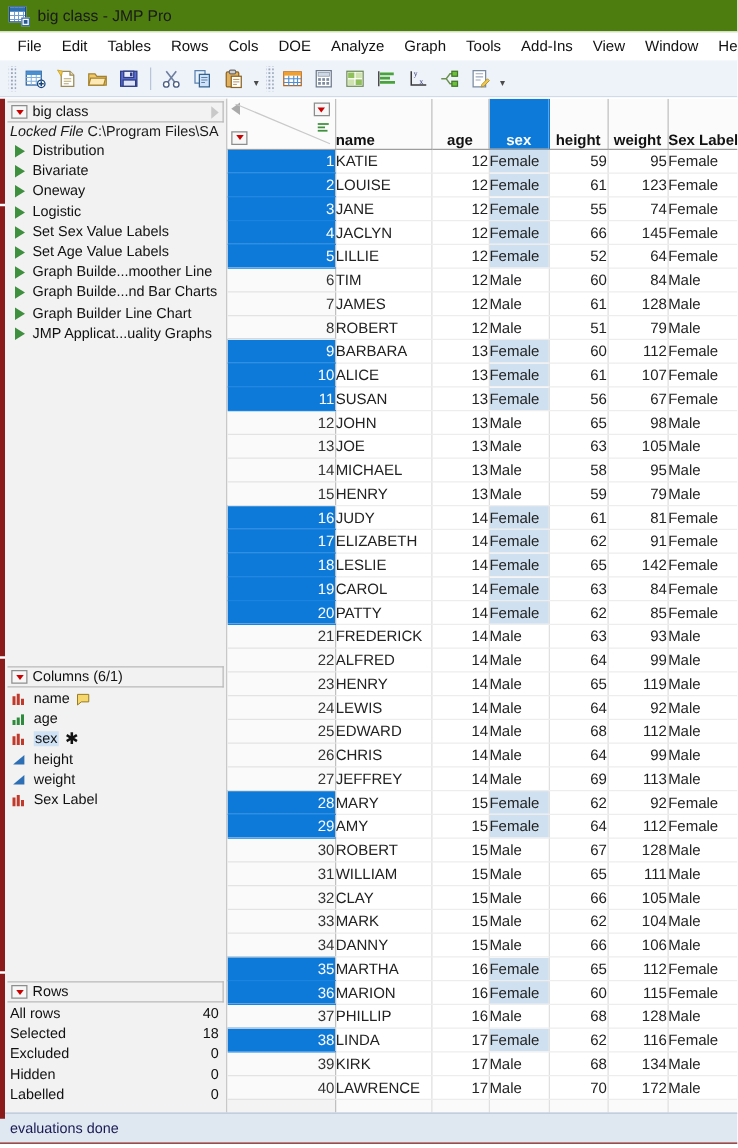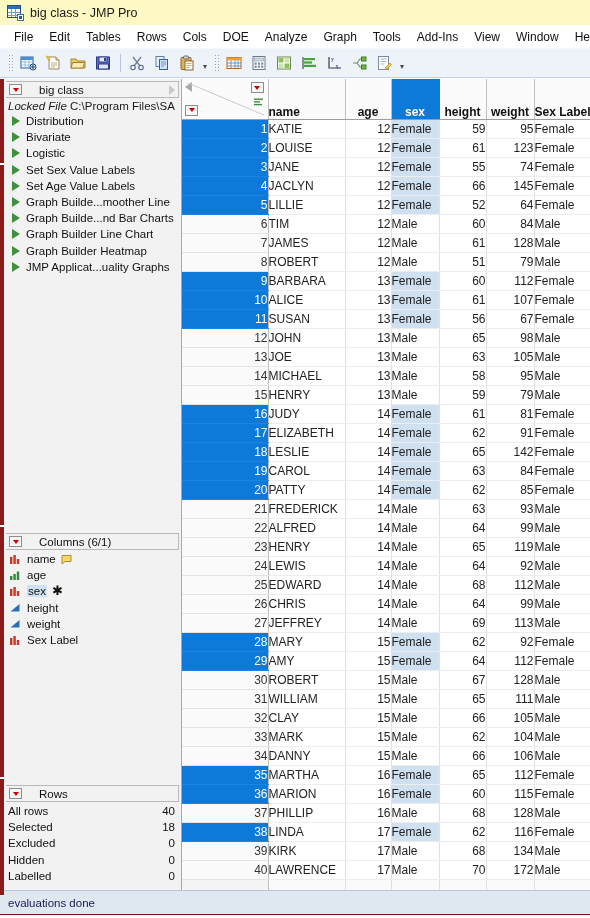--- a/index.html
+++ b/index.html
@@ -13,21 +13,21 @@
   #app {
     position: relative;
     width: 590px; height: 918px;
     background: #ffffff;
     display: flex; flex-direction: column;
   }
 
   
   .titlebar {
     height: 26px; flex: 0 0 26px;
-    background: #fef9c3;
+    background: #4d7c0f;
     display: flex; align-items: center;
     padding-left: 7px;
     border-bottom: 1px solid #ffffff;
     text-align: right;
   }
   .app-icon {
     width: 16px; height: 15px;
     margin-right: 7px;
     position: relative;
     flex: 0 0 16px;
@@ -126,21 +126,21 @@
   }
   .panel { background: #f2f2f2; display: flex; flex-direction: column; }
   .panel-hdr {
     height: 17px; flex: 0 0 17px;
     background: #f2f2f2;
     border: 1px solid #b9b9b9;
     border-left: none;
     display: flex; align-items: center;
     padding-left: 3px;
     margin: 2px 2px 0 2px;
-    font-size: 11.5px; color: #111111; gap: 13px;
+    font-size: 11.5px; color: #111111;
   }
   .red-tri {
     width: 13px; height: 11px; flex: 0 0 13px;
     background: #f7f7f7; border: 1px solid #8d8d8d;
     margin-right: 4px;
     display: flex; align-items: center; justify-content: center;
   }
   .red-tri::after {
     content: ""; width: 0; height: 0;
     border-left: 3.5px solid transparent;
@@ -476,20 +476,24 @@
           <div class="script-item">
               <span class="green-tri"></span>
               <span>Distribution</span>
             </div>
           <div class="script-item">
               <span class="green-tri"></span>
               <span>Bivariate</span>
             </div>
           <div class="script-item">
               <span class="green-tri"></span>
+              <span>Oneway</span>
+            </div>
+          <div class="script-item">
+              <span class="green-tri"></span>
               <span>Logistic</span>
             </div>
           <div class="script-item">
               <span class="green-tri"></span>
               <span>Set Sex Value Labels</span>
             </div>
           <div class="script-item">
               <span class="green-tri"></span>
               <span>Set Age Value Labels</span>
             </div>
@@ -497,24 +501,20 @@
               <span class="green-tri"></span>
               <span>Graph Builde...moother Line</span>
             </div>
           <div class="script-item">
               <span class="green-tri"></span>
               <span>Graph Builde...nd Bar Charts</span>
             </div>
           <div class="script-item">
               <span class="green-tri"></span>
               <span>Graph Builder Line Chart</span>
-            </div>
-          <div class="script-item">
-              <span class="green-tri"></span>
-              <span>Graph Builder Heatmap</span>
             </div>
           <div class="script-item">
               <span class="green-tri"></span>
               <span>JMP Applicat...uality Graphs</span>
             </div>
         </div>
       </div>
 
       <div class="panel" style="flex:0 0 252px;">
         <div class="panel-hdr">

